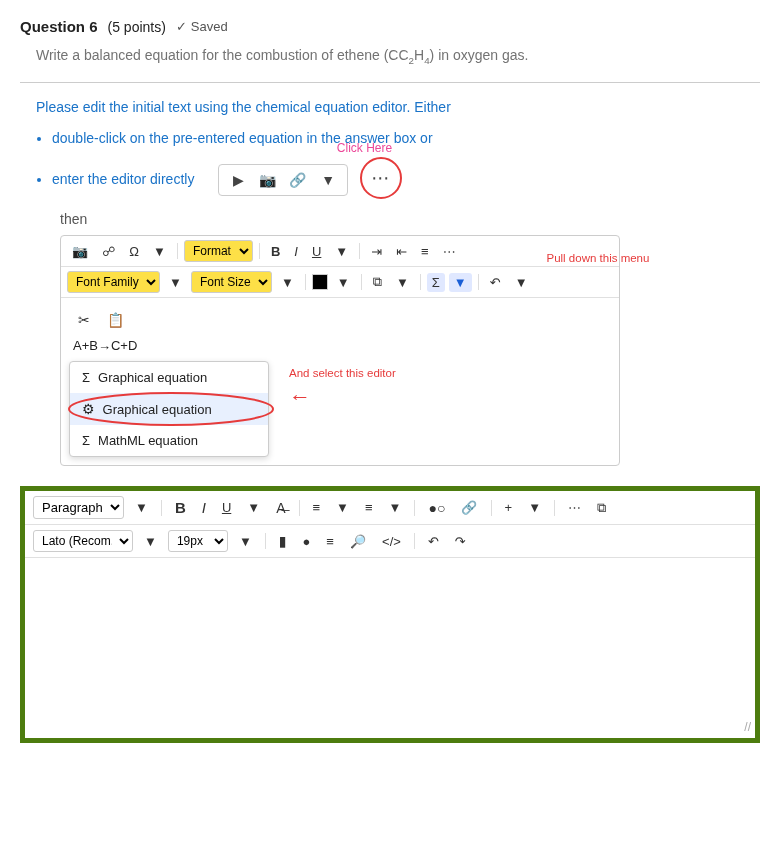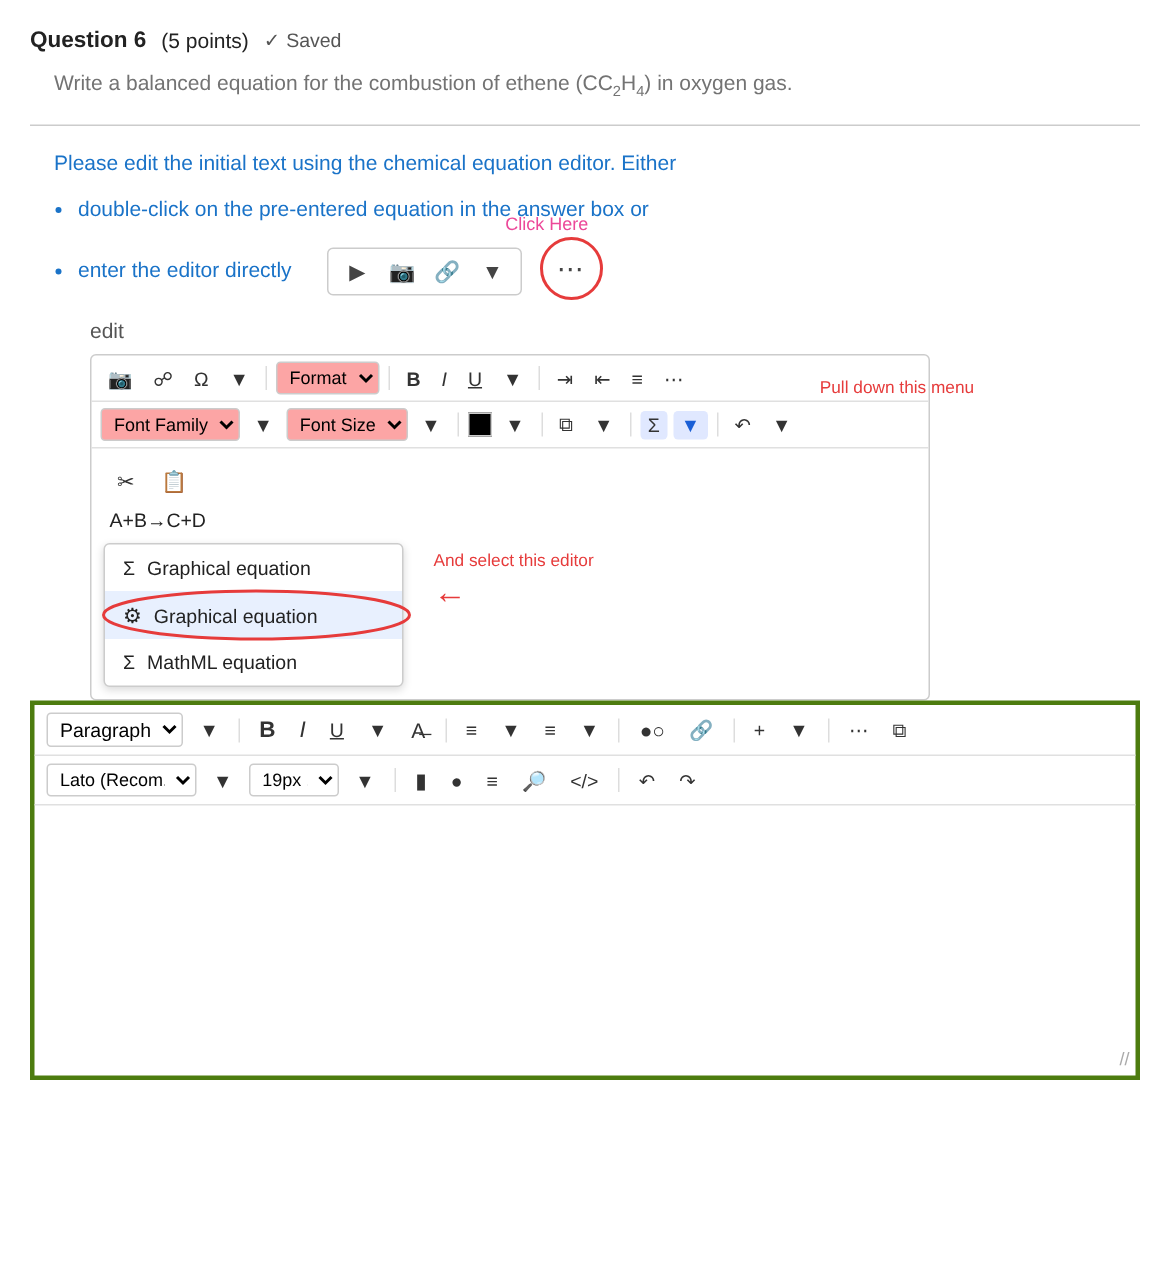--- a/index.html
+++ b/index.html
@@ -128,21 +128,21 @@
       align-items: center;
       gap: 2px;
     }
     .editor-btn.bold { font-weight: 700; }
     .editor-btn.italic { font-style: italic; }
     .format-select {
       border: 1px solid #ccc;
       border-radius: 3px;
       padding: 2px 4px;
       font-size: 12px;
-      background: #fca5a5;
+      background: #fde047;
     }
     .editor-sep {
       width: 1px;
       height: 16px;
       background: #ddd;
       margin: 0 2px;
     }
     .editor-content-row {
       display: flex;
       align-items: center;
@@ -174,23 +174,24 @@
     .dropdown-item.highlighted {
       background: #e8f0fe;
     }
     .annotation-red {
       color: #e63b3b;
       font-size: 11.5px;
       position: absolute;
     }
     
     .bottom-editor {
-      border: 3px solid #4d7c0f;
+      border: 5px solid #4d7c0f;
       border-radius: 0;
       width: 100%;
+      margin-top: 20px;
       background: #fff;
     }
     .bottom-toolbar-row1 {
       display: flex;
       align-items: center;
       border-bottom: 1px solid #e0e0e0;
       padding: 5px 8px;
       gap: 6px;
     }
     .bottom-toolbar-row2 {
@@ -277,21 +278,21 @@
         <span class="toolbar-icon">📷</span>
         <span class="toolbar-icon">🔗</span>
         <span class="toolbar-icon">▼</span>
       </span>
       <span class="three-dots-circle">⋯</span>
     </span>
   </li>
 </ul>
 
 <div class="then-section">
-  <div class="then-label">edit</div>
+  <div class="then-label">then</div>
 
   <div class="editor-mock">
 
     <div class="editor-toolbar-row">
       <button class="editor-btn">📷</button>
       <button class="editor-btn">☍</button>
       <button class="editor-btn">Ω</button>
       <button class="editor-btn">▼</button>
       <div class="editor-sep"></div>
       <select class="format-select">

